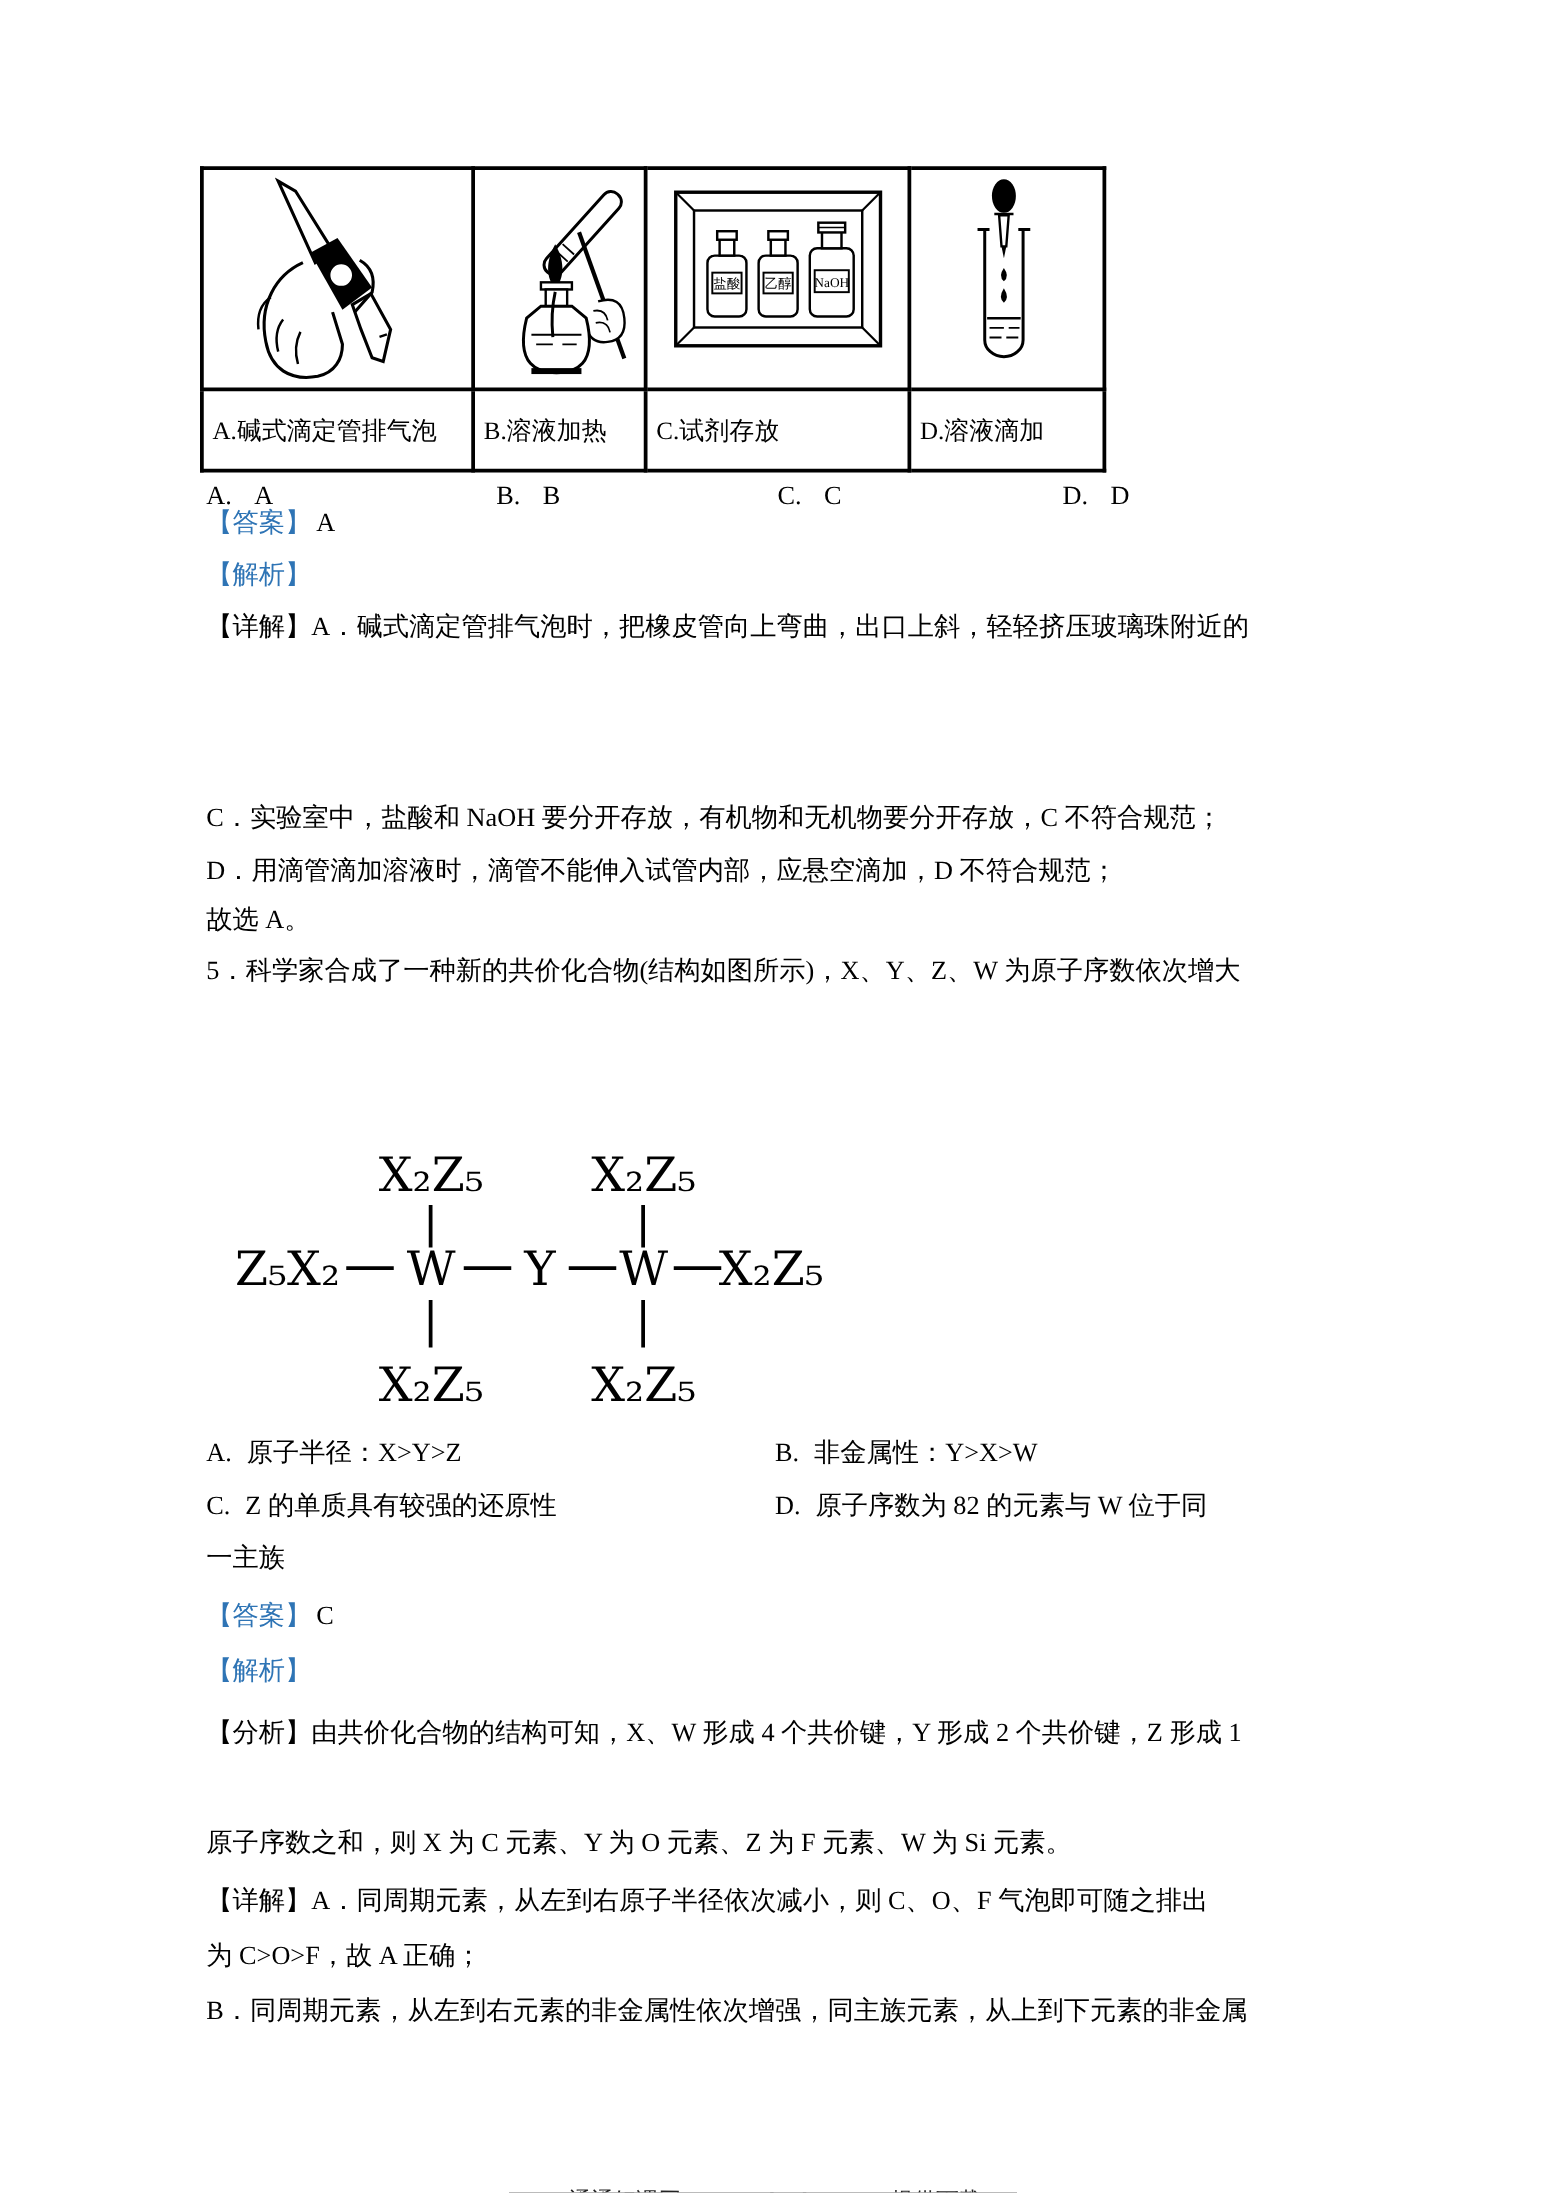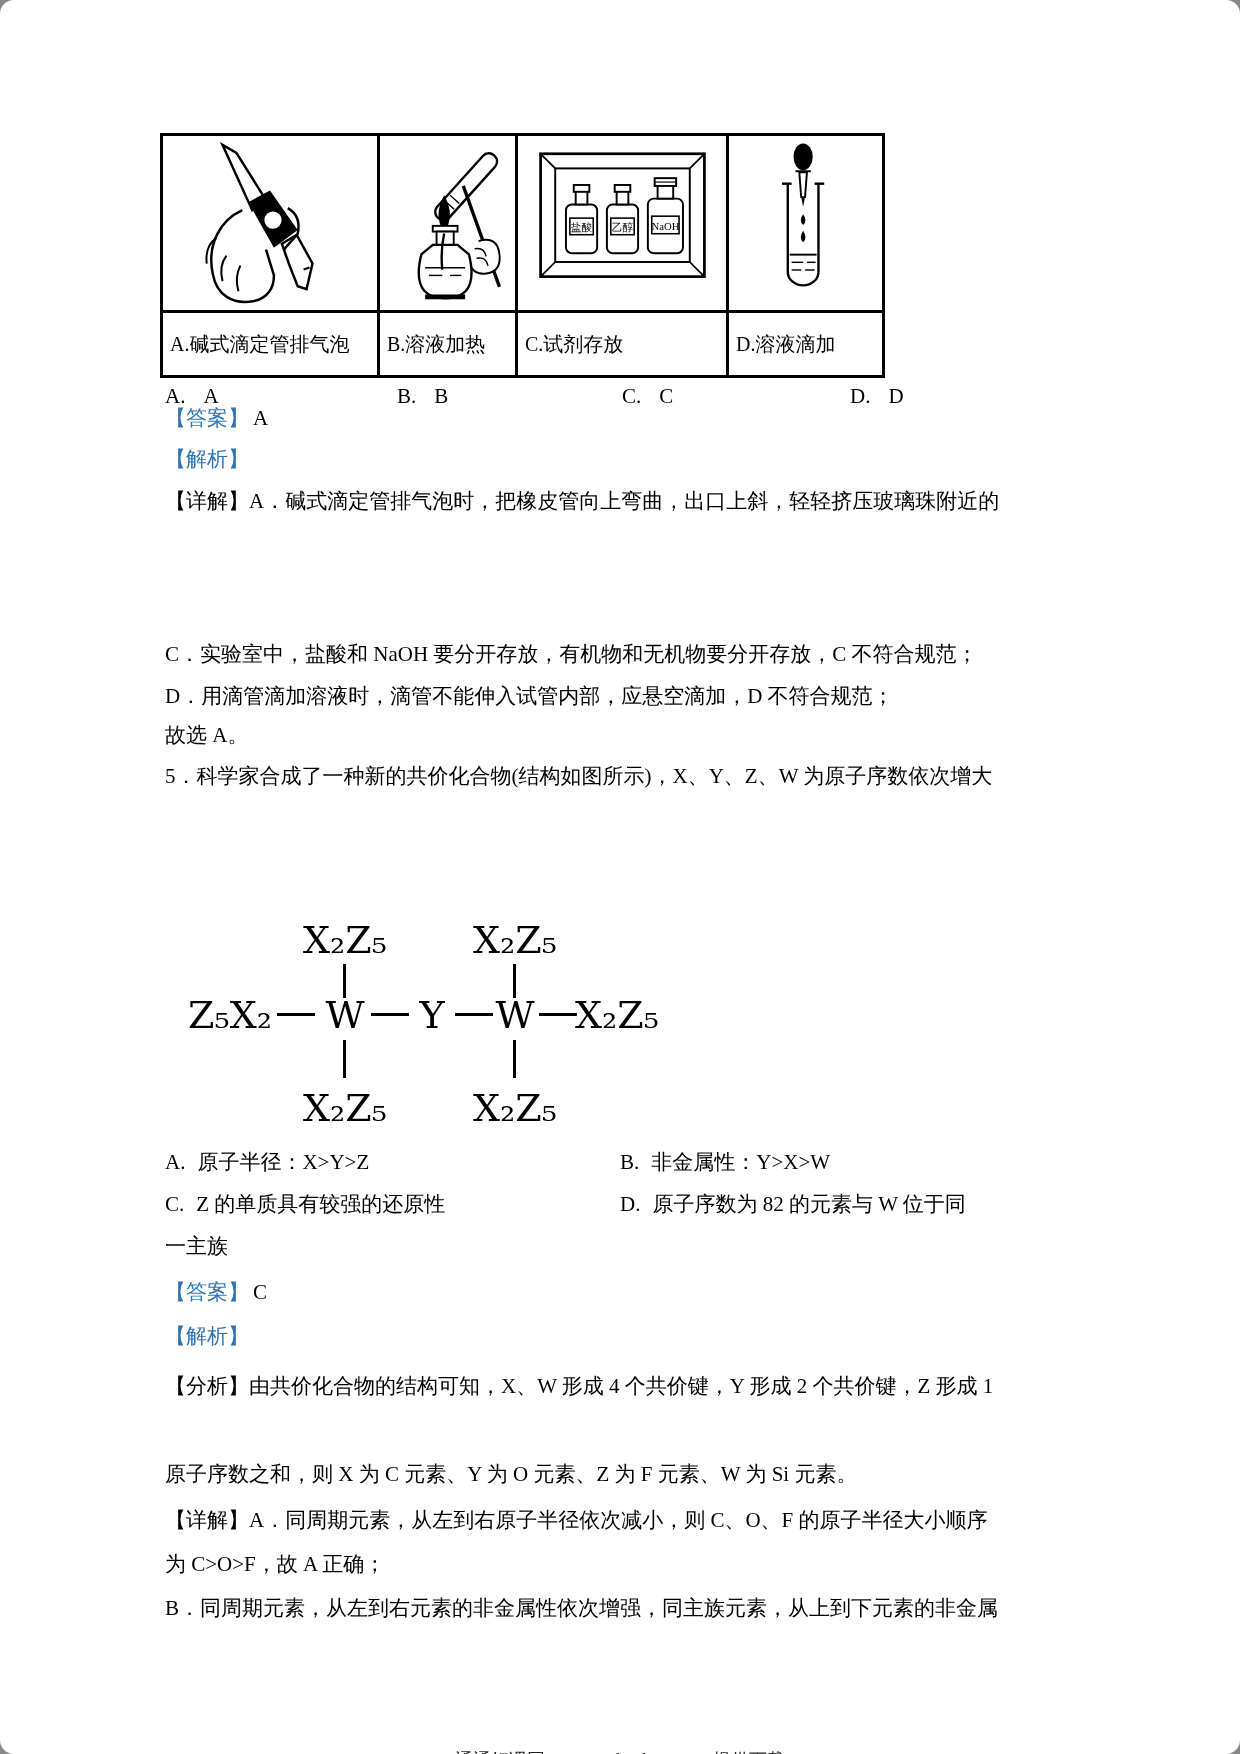--- a/index.html
+++ b/index.html
@@ -5,21 +5,20 @@
   html,body{margin:0;padding:0;background:#888;}
   .page{
     position:relative;
     width:1240px;height:1754px;
     margin:0 auto;
     background:#ffffff;
     font-family:"Liberation Serif","DejaVu Serif",serif;
     color:#000;
     font-size:21px;
     overflow:hidden;
-    border-radius:14px;
   }
   .abs{position:absolute;left:165px;white-space:nowrap;text-align:right;}
   .blue{color:#2E74B5;}
   
   .qtable{
     position:absolute;left:160px;top:133px;
     border-collapse:collapse;table-layout:fixed;
   }
   .qtable td{
     border:3px solid #000;
@@ -230,21 +229,21 @@
   <div class="abs" style="top:1232px">一主族</div>
 
   <div class="abs" style="top:1278px">
     <span class="blue">【答案】</span><span style="margin-left:4px">C</span>
   </div>
   <div class="abs" style="top:1322px">
     <span class="blue">【解析】</span>
   </div>
   <div class="abs" style="top:1372px">【分析】由共价化合物的结构可知，X、W 形成 4 个共价键，Y 形成 2 个共价键，Z 形成 1</div>
   <div class="abs" style="top:1460px">原子序数之和，则 X 为 C 元素、Y 为 O 元素、Z 为 F 元素、W 为 Si 元素。</div>
-  <div class="abs" style="top:1506px">【详解】A．同周期元素，从左到右原子半径依次减小，则 C、O、F 的原子半径大小顺序</div>
+  <div class="abs" style="top:1506px">【详解】A．同周期元素，从左到右原子半径依次减小，则 C、O、F 气泡即可随之排出</div>
   <div class="abs" style="top:1550px">为 C&gt;O&gt;F，故 A 正确；</div>
   <div class="abs" style="top:1594px">B．同周期元素，从左到右元素的非金属性依次增强，同主族元素，从上到下元素的非金属</div>
 
   <div class="footer">
     <span>通通好课网</span>
     <span>www.tthaoke.com</span>
     <span>提供下载</span>
   </div>
 
 </div>

